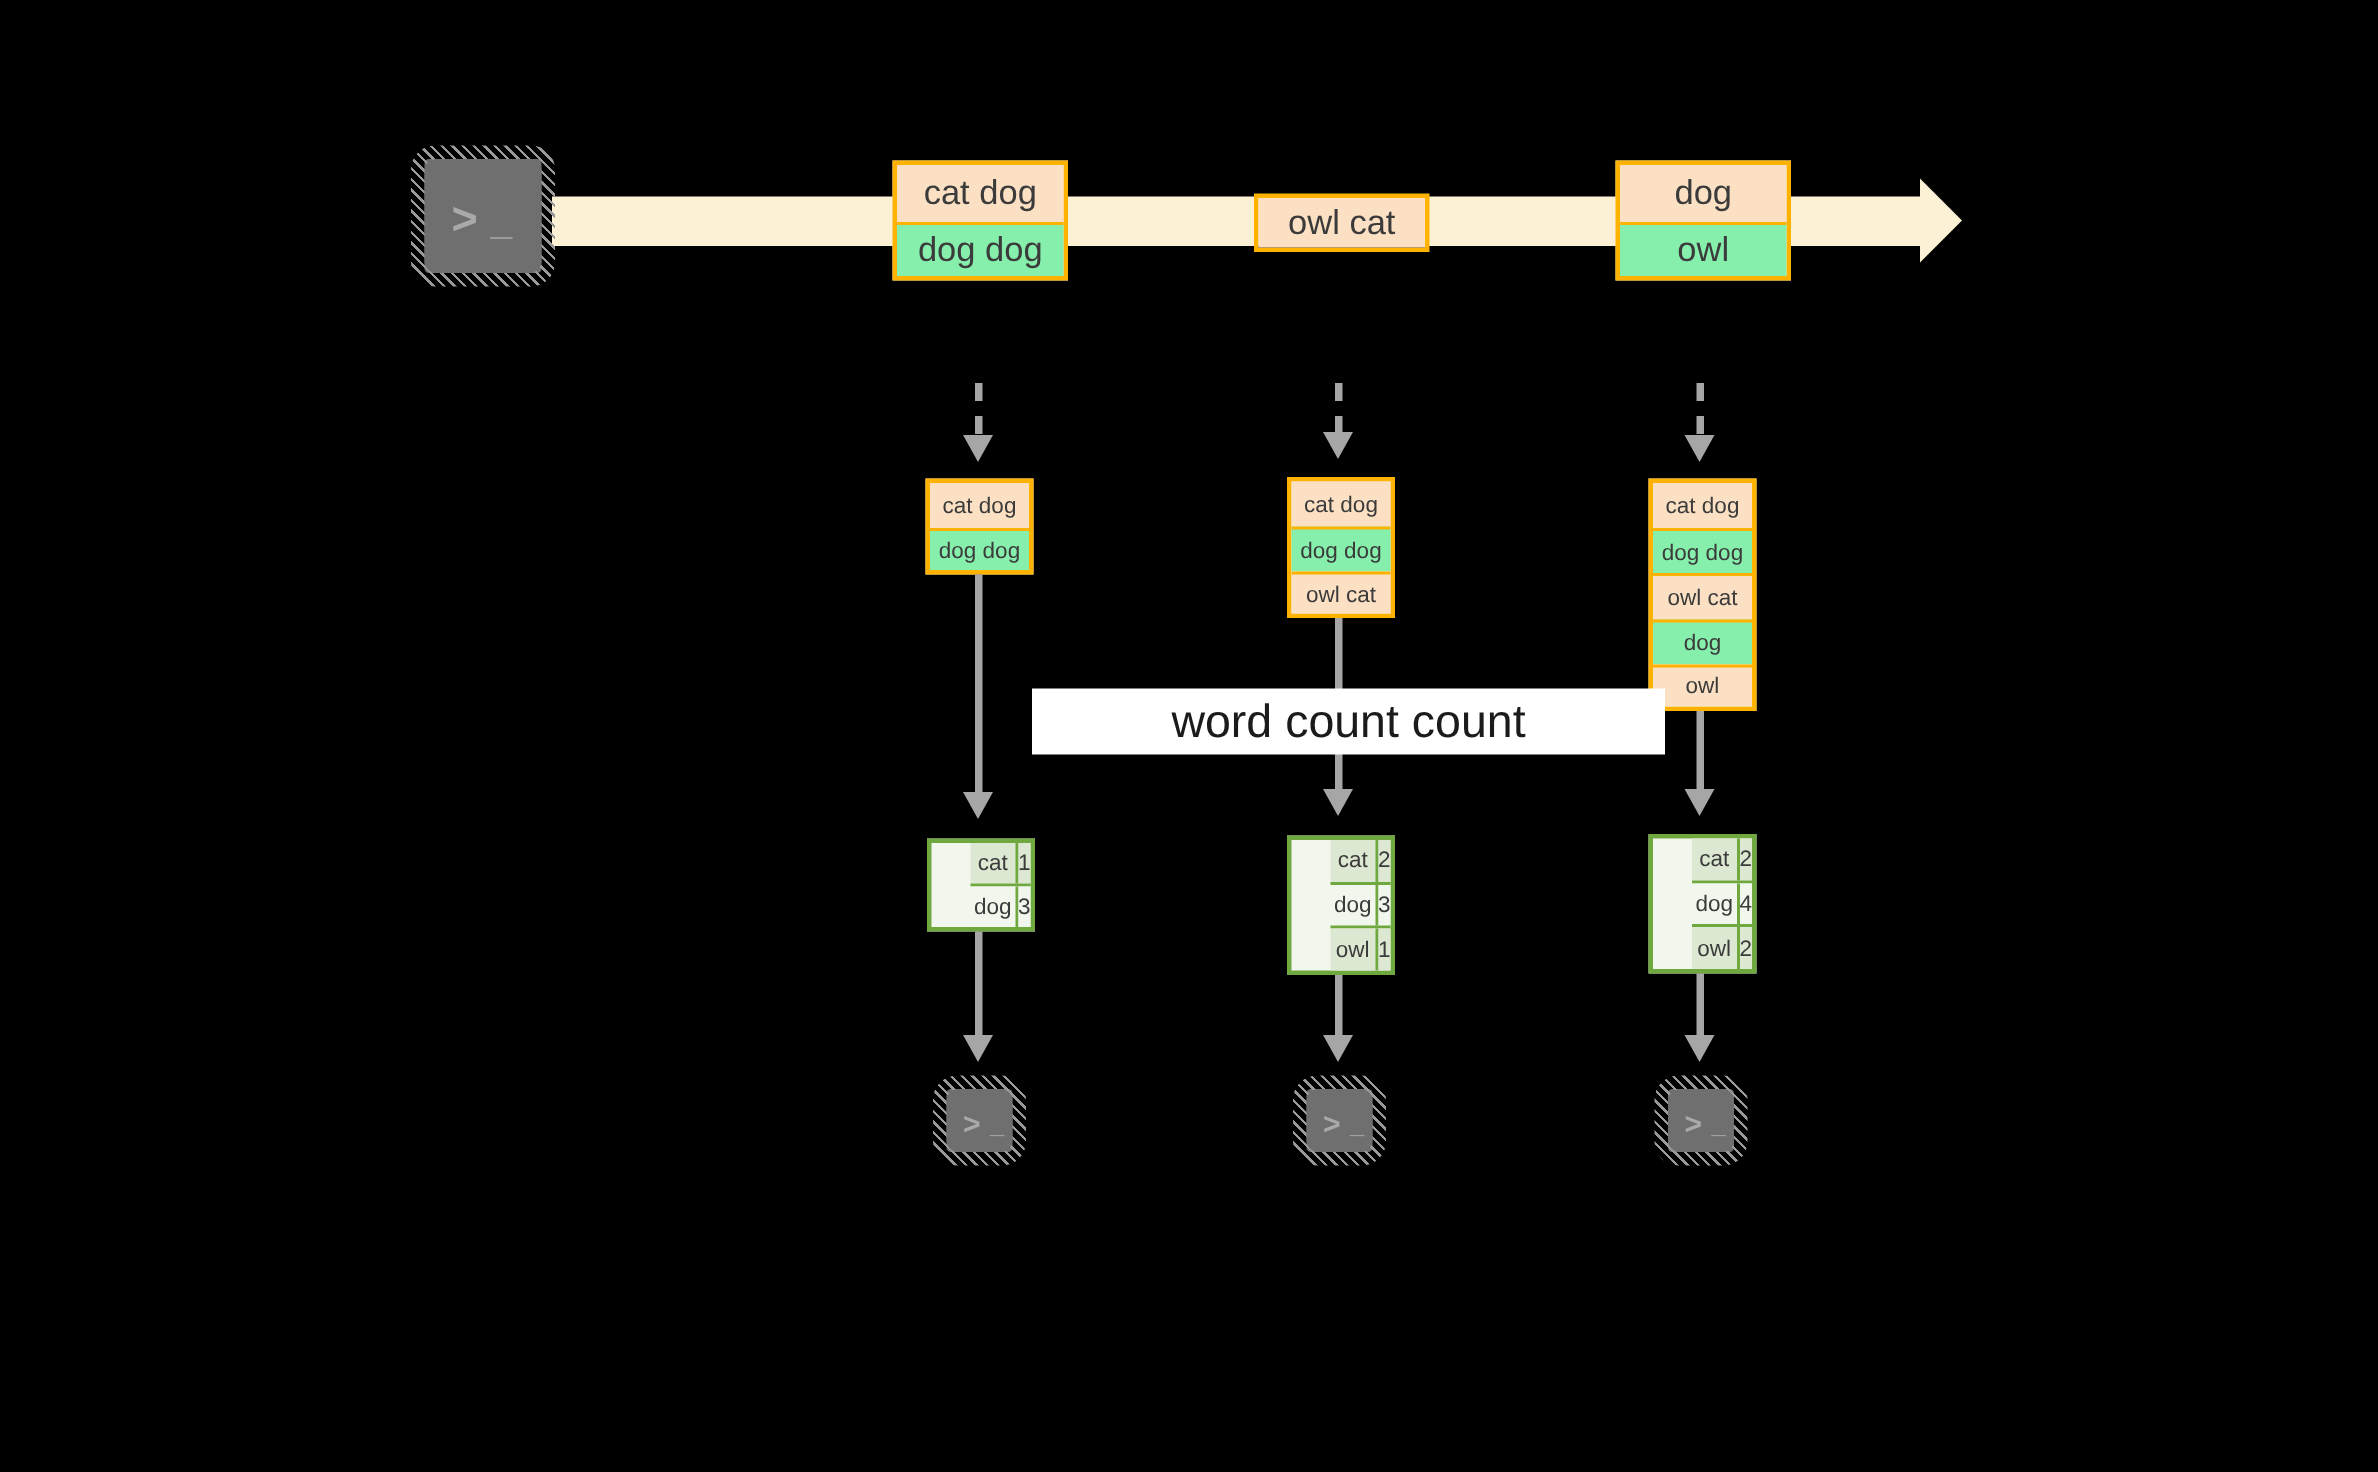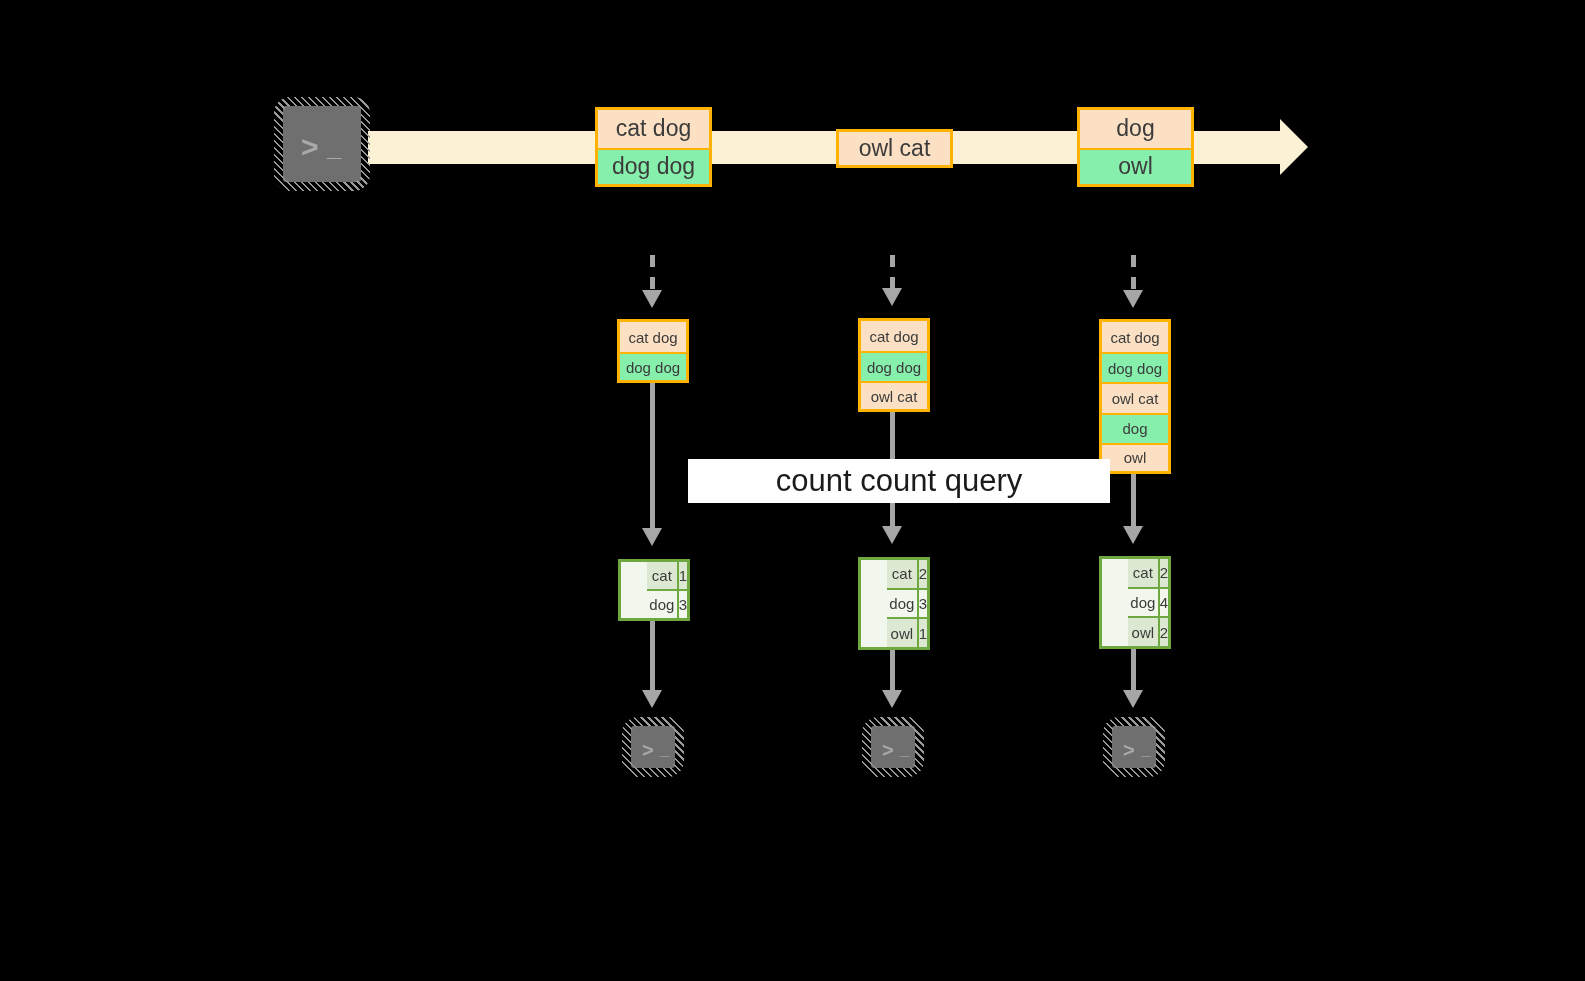--- a/index.html
+++ b/index.html
@@ -279,15 +279,15 @@
   <div class="vline" style="left:1131px; top:649px; width:5px; height:44px;"></div>
   <div class="vhead" style="left:1123px; top:690px; border-width:18px 10.5px 0 10.5px;"></div>
 
   <div class="terminal" style="left:1103px; top:717px; width:62px; height:60px;">
     <div class="hatch"></div>
     <div class="inner"></div>
     <div class="chev" style="left:11px; top:14px; font-size:20px;">&gt;</div>
     <div class="us" style="left:29px; top:15px; font-size:17px;">_</div>
   </div>
 
-  <div class="querylabel" style="left:688px; top:459px; width:422px; height:44px; font-size:31px;">count count query</div>
+  <div class="querylabel" style="left:688px; top:459px; width:422px; height:44px; font-size:31px;">word count count</div>
 
 </div>
 
 </body></html>

